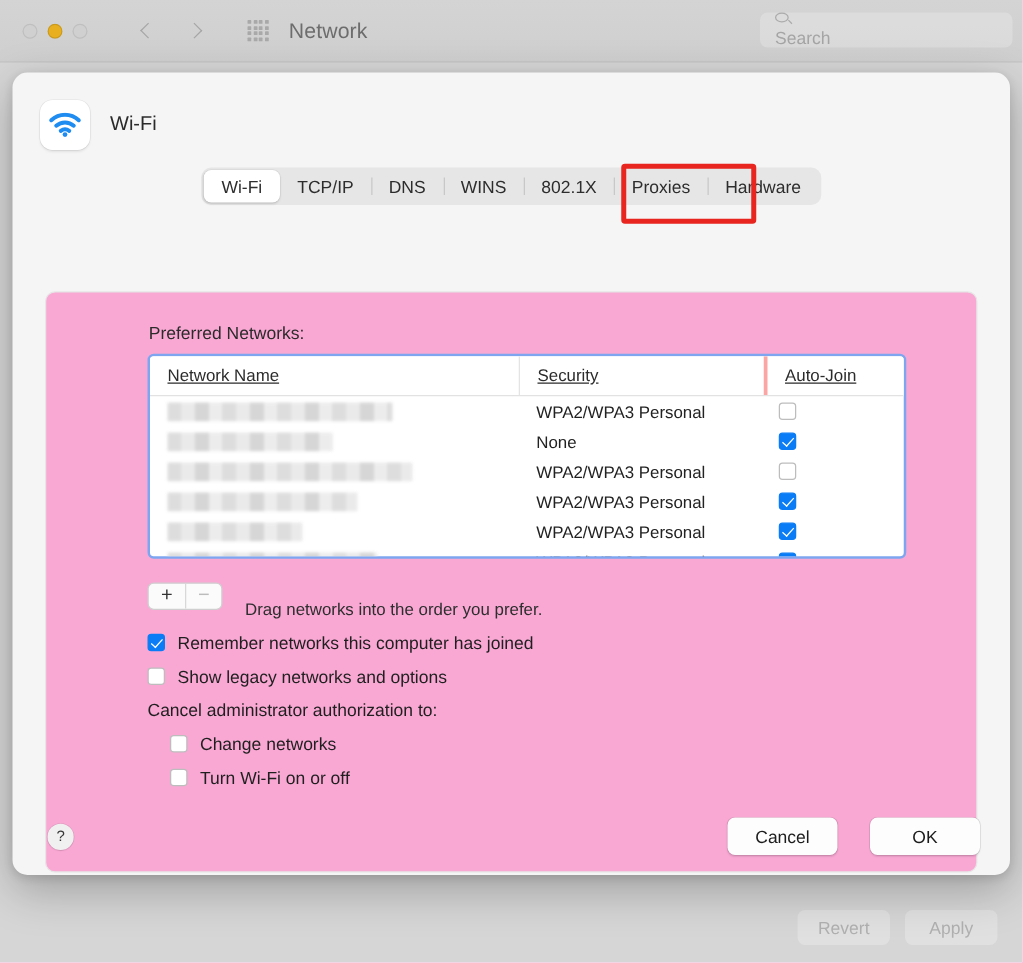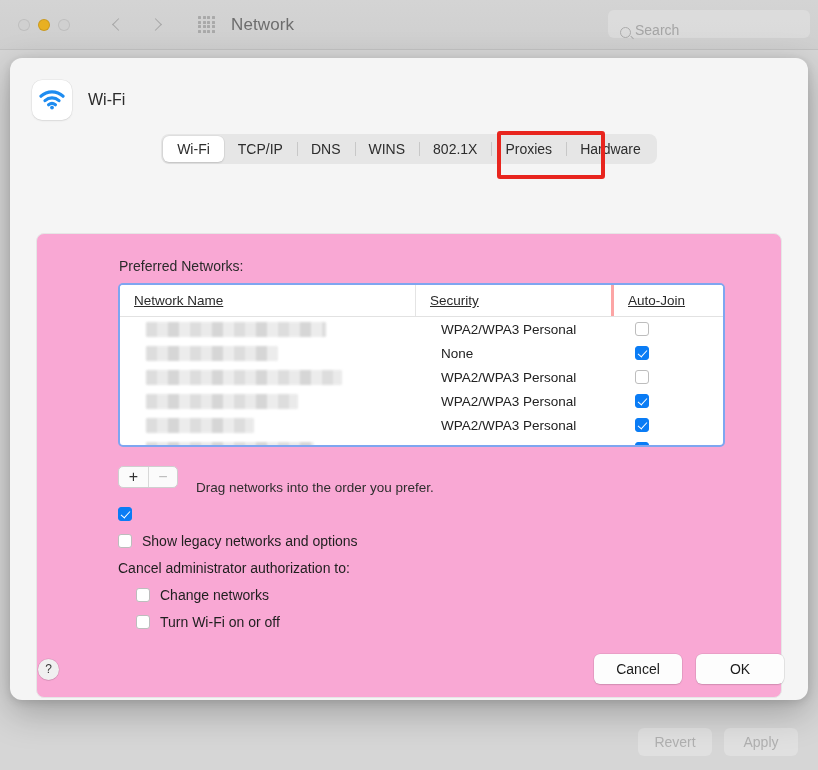--- a/index.html
+++ b/index.html
@@ -85,23 +85,24 @@
 
   .searchfield {
     position: absolute;
     right: 8px;
     top: 10px;
     width: 202px;
     height: 28px;
     background: rgba(255,255,255,0.22);
     border-radius: 6px;
     display: flex;
-    align-items: flex-end;
+    align-items: flex-start;
     padding-left: 12px;
     gap: 4px;
+    flex-direction: column;
   }
   .search-glass {
     width: 11px; height: 11px;
     border: 1.4px solid #ababab;
     border-radius: 50%;
     position: relative;
   }
   .search-glass::after {
     content: "";
     position: absolute;
@@ -261,21 +262,21 @@
     padding-left: 14px;
     height: 100%;
     display: flex;
     align-items: center;
     text-decoration: underline;
   }
   .th.name { width: 295px; }
   .th.sec  { width: 196px; border-left: 1px solid #e4e4e4; }
   .th.join { flex: 1; border-left: 3px solid #fca5a5; }
 
-  .tbody { position: relative; margin-left: 12px; }
+  .tbody { position: relative; }
   .trow {
     display: flex;
     height: 24px;
     align-items: center;
   }
   .cell-name {
     width: 295px;
     padding-left: 14px;
     height: 100%;
     display: flex;
@@ -422,21 +423,21 @@
     display: flex;
     align-items: center;
     justify-content: center;
     font-size: 12px;
     color: #3a3a3a;
   }
   .footer-right {
     margin-left: auto;
     margin-right: 24px;
     display: flex;
-    gap: 14px;
+    gap: 26px;
     justify-content: flex-end;
   }
   .btn {
     min-width: 88px;
     height: 30px;
     border-radius: 6px;
     background: #fdfdfd;
     box-shadow: 0 0 0 0.5px rgba(0,0,0,0.12), 0 1px 1.5px rgba(0,0,0,0.1);
     display: flex;
     align-items: center;
@@ -600,20 +601,21 @@
         <div class="pmgroup">
           <div class="pmbtn plus">+</div>
           <div class="pmbtn minus">−</div>
         </div>
         <div class="hint">Drag networks into the order you prefer.</div>
       </div>
 
       <div class="opts">
         <div class="opt">
           <span class="cbox on"></span>
+          <span class="txt">Remember networks this computer has joined</span>
         </div>
         <div class="opt">
           <span class="cbox"></span>
           <span class="txt">Show legacy networks and options</span>
         </div>
         <div class="sublabel">Cancel administrator authorization to:</div>
         <div class="opt indent">
           <span class="cbox"></span>
           <span class="txt">Change networks</span>
         </div>

